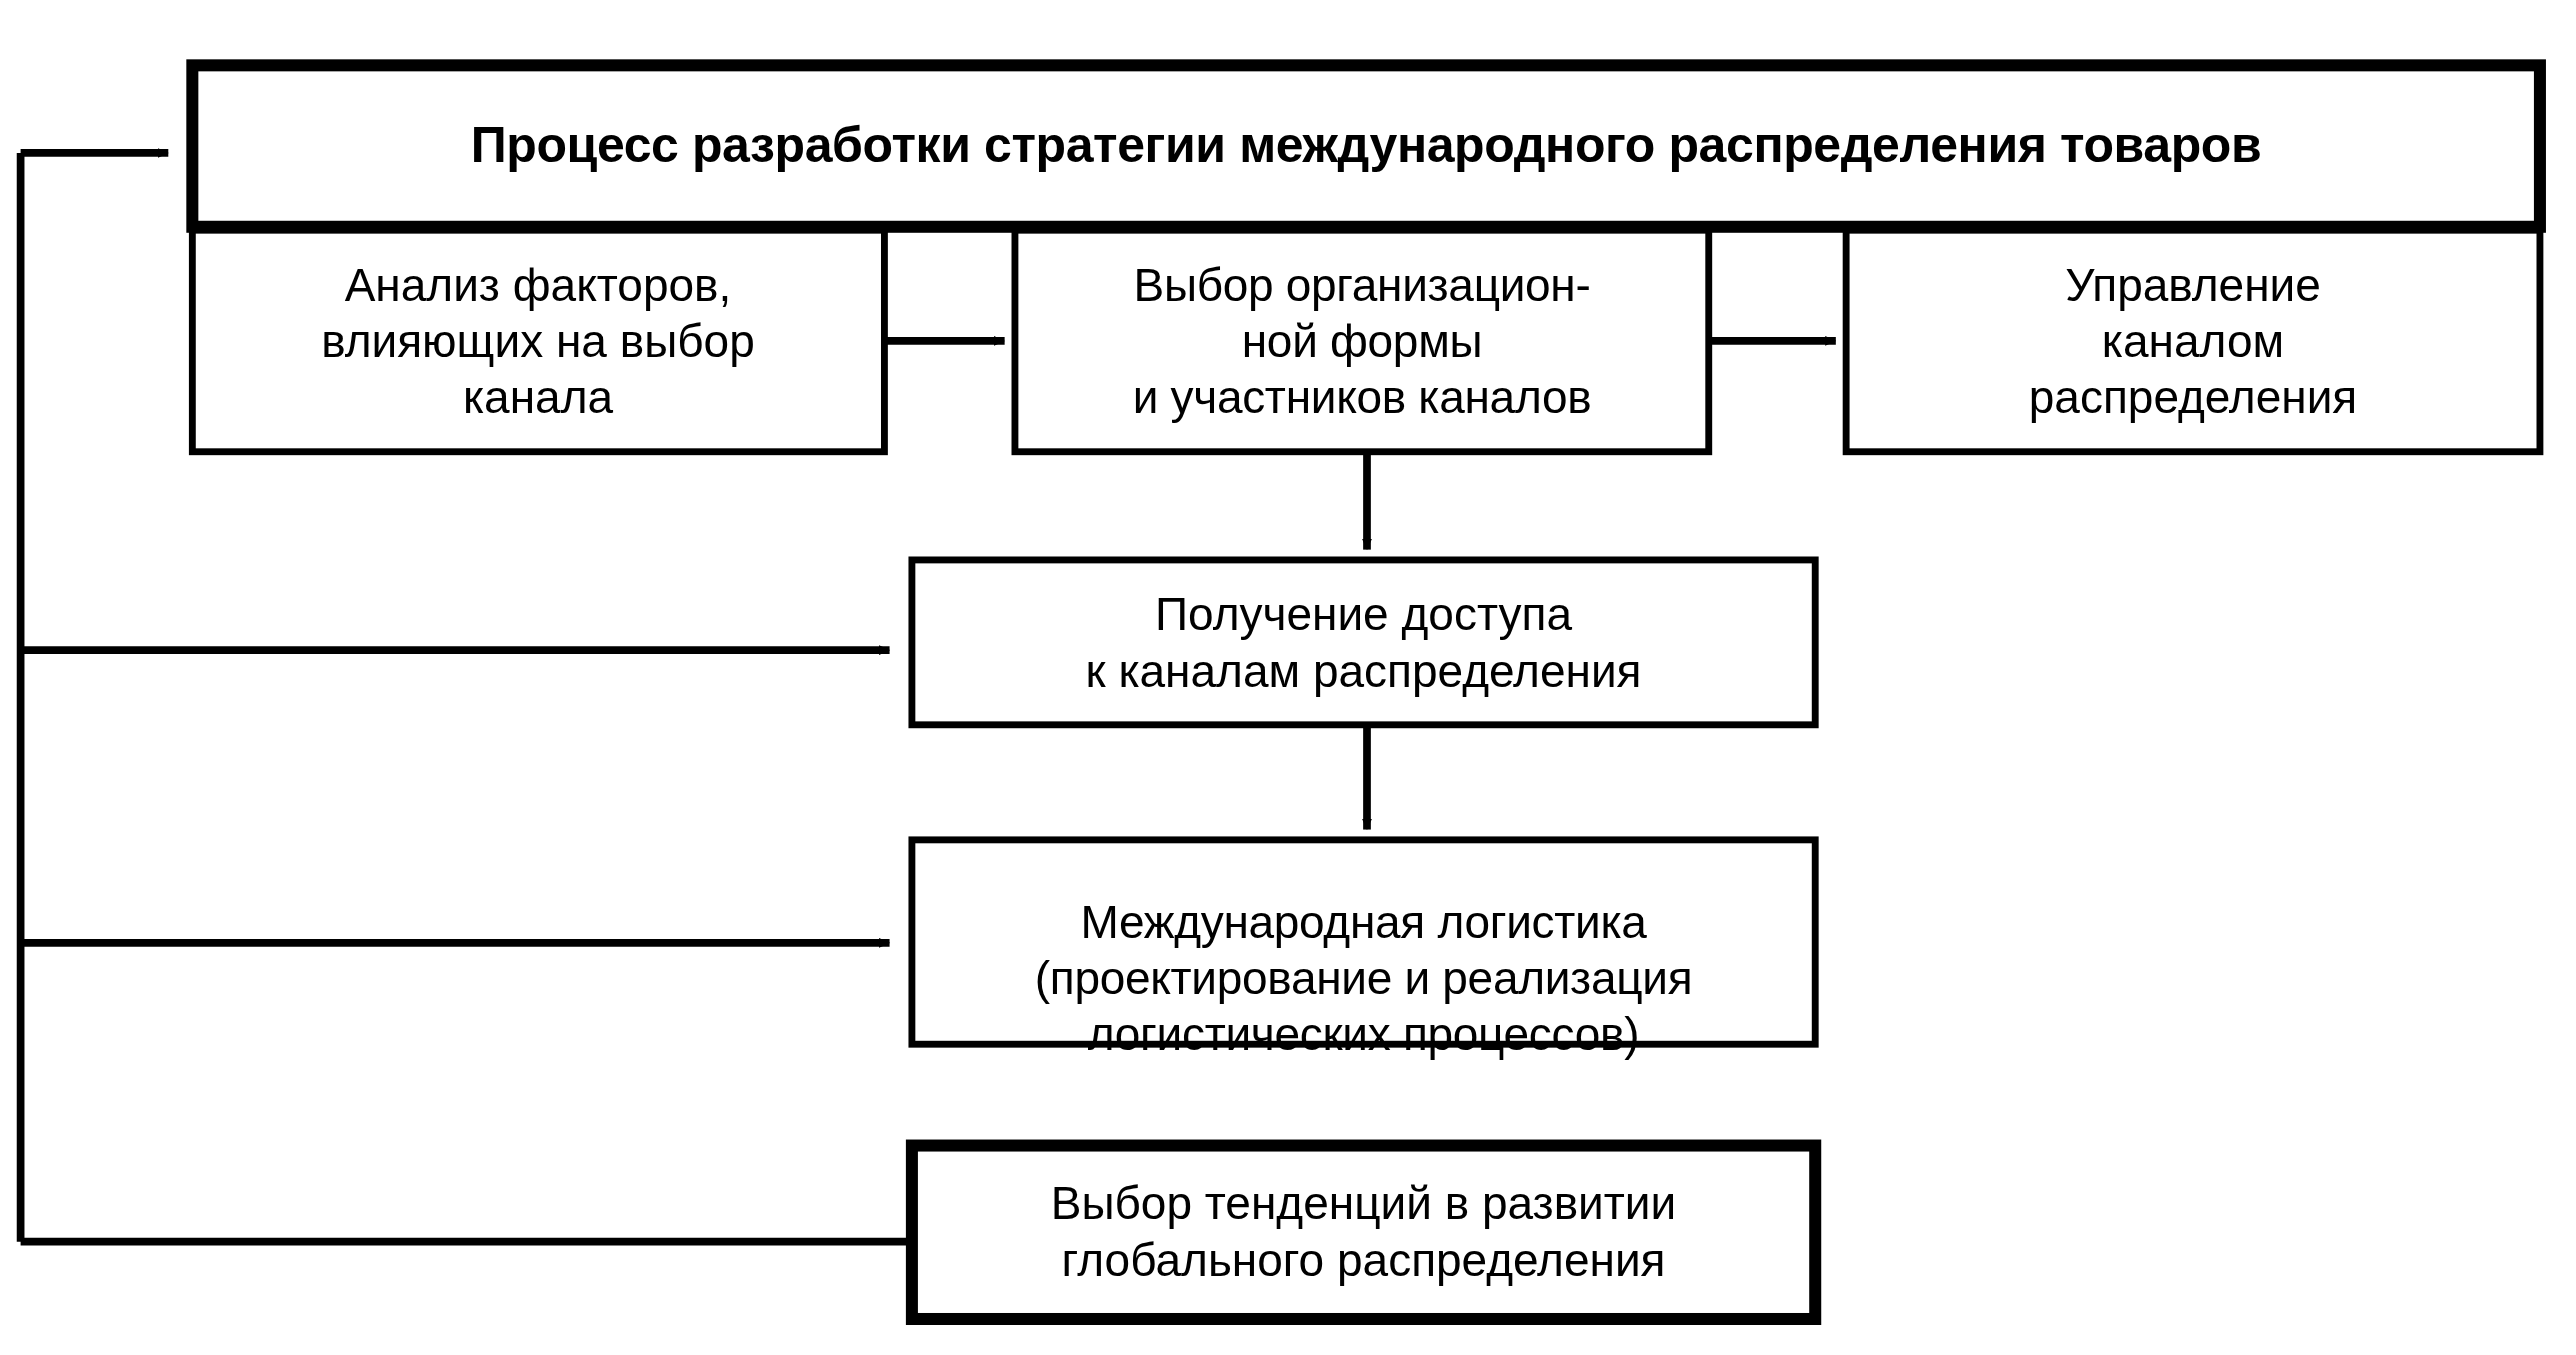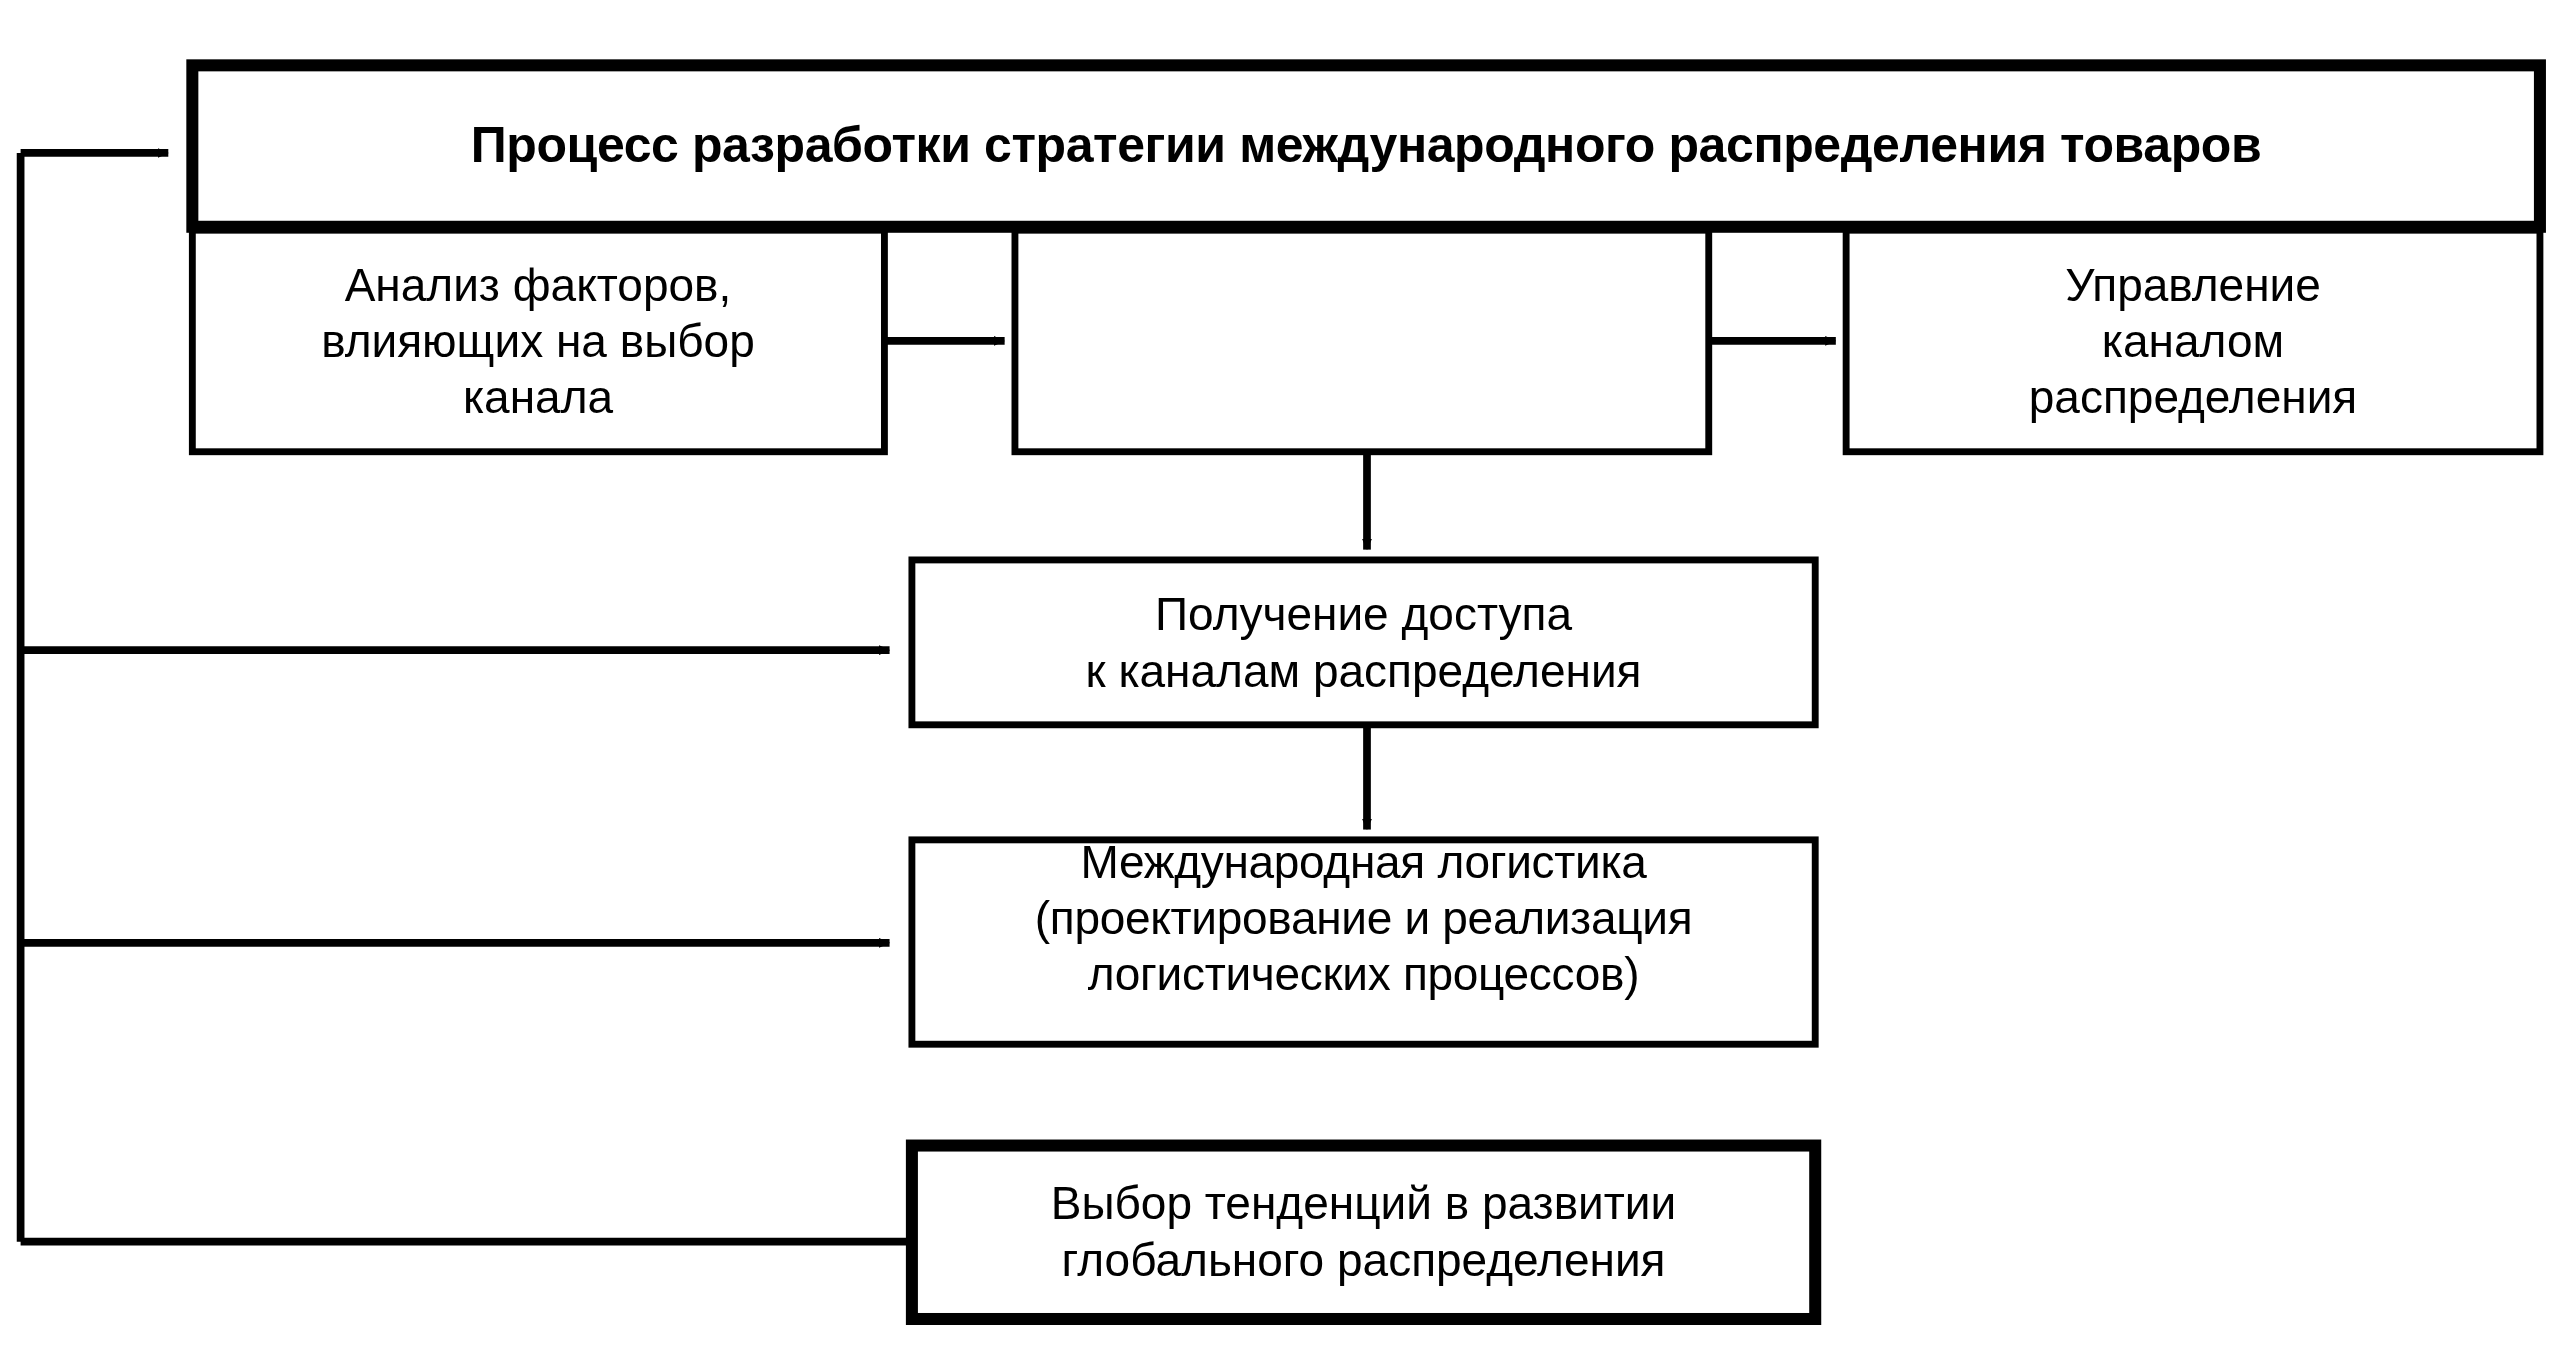--- a/index.html
+++ b/index.html
@@ -97,29 +97,32 @@
 
     <rect x="1062" y="1334" width="1052" height="202" fill="#ffffff" stroke="#000000" stroke-width="14"></rect>
   </svg>
 
   <div class="box-text title-text" style="left:192px; top:65px; width:2348px; height:161px;">Процесс разработки стратегии международного распределения товаров</div>
 
   <div class="box-text node-text" style="left:192px; top:230px; width:692px; height:222px;">Анализ факторов,
 влияющих на выбор
 канала</div>
 
+  <div class="box-text node-text tight" style="left:1015px; top:230px; width:694px; height:222px;">Выбор организацион-
+ной формы
+и участников каналов</div>
 
   <div class="box-text node-text" style="left:1846px; top:230px; width:694px; height:222px;">Управление
 каналом
 распределения</div>
 
   <div class="box-text node-text" style="left:912px; top:560px; width:903px; height:165px;">Получение доступа
 к каналам распределения</div>
 
-  <div class="box-text node-text tight" style="left:912px; top:816px; width:903px; height:204px;">Международная логистика
+  <div class="box-text node-text tight" style="left:912px; top:876px; width:903px; height:204px;">Международная логистика
 (проектирование и реализация
 логистических процессов)</div>
 
   <div class="box-text node-text" style="left:912px; top:1145px; width:903px; height:173px;">Выбор тенденций в развитии
 глобального распределения</div>
 
 </div>
 
 
 </body></html>

